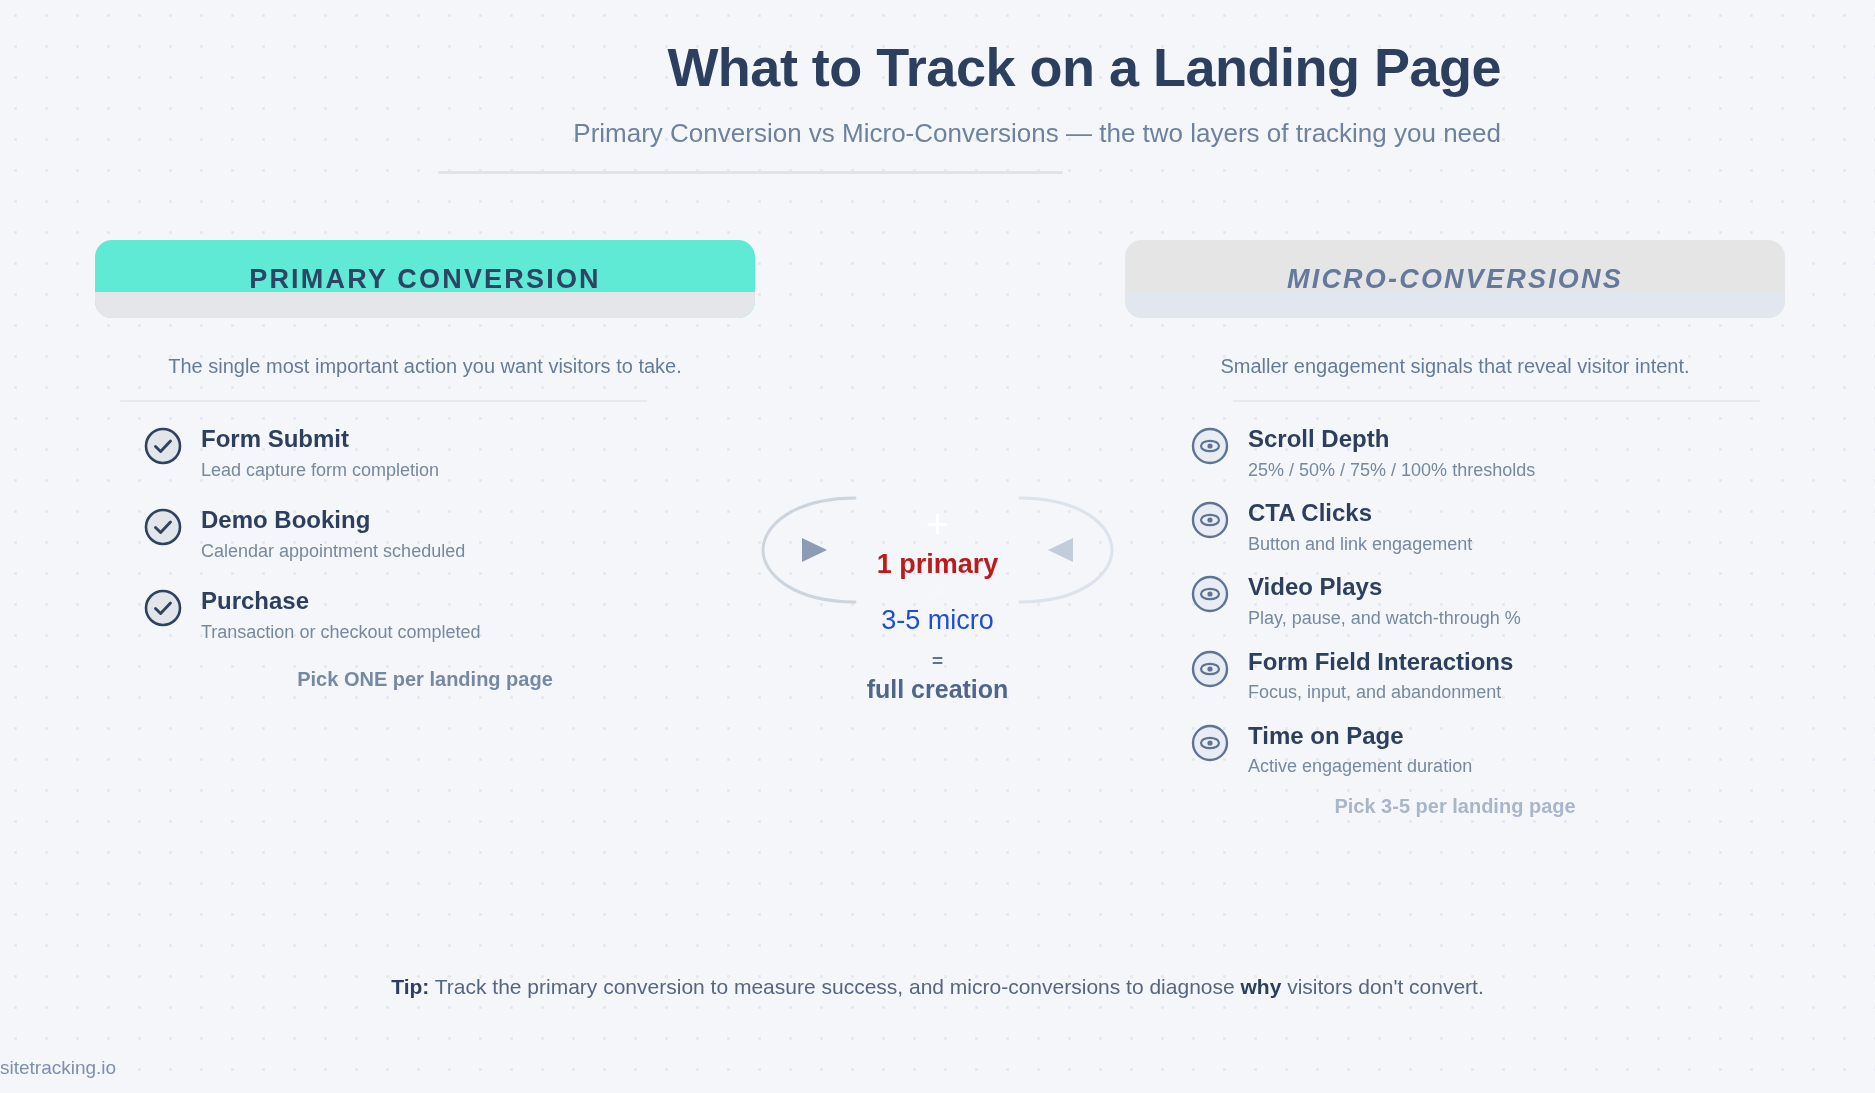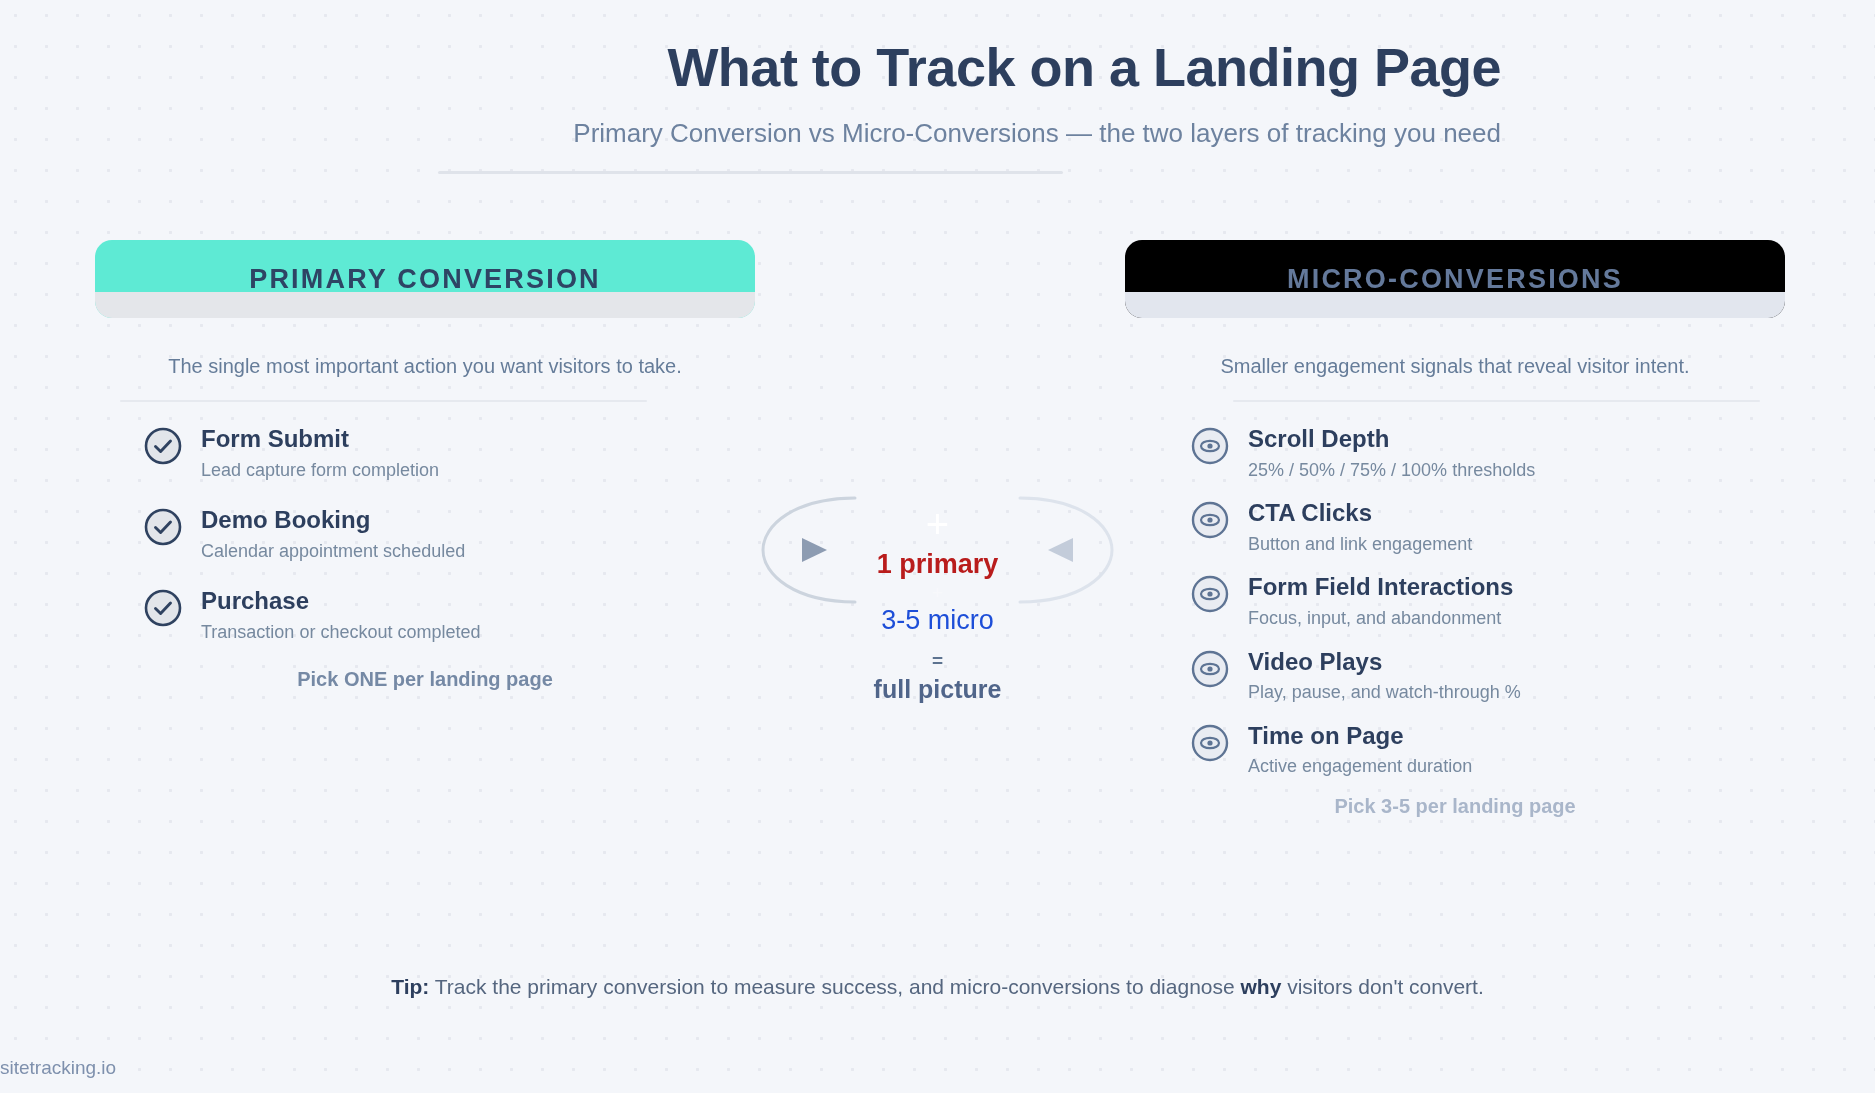--- a/index.html
+++ b/index.html
@@ -36,21 +36,21 @@
   .col { position:absolute; top:0; }
   .col-left  { left:95px;  width:660px; }
   .col-right { left:1125px; width:660px; }
 
   .pill {
     position:relative; height:78px; border-radius:17px;
     display:flex; align-items:center; justify-content:center;
     overflow:hidden;
   }
   .pill-left  { background:#5eead4; }
-  .pill-right { background:#000000; }
+  .pill-right { background:#e5e5e5;font-style:italic; }
   .pill::after {
     content:""; position:absolute; left:0; right:0; bottom:0; height:26px;
   }
   .pill-left::after  { background:#e4e6ea; }
   .pill-right::after { background:#e2e6ee; }
   .pill-label {
     position:relative; z-index:2;
     font-size:27px; font-weight:bold; letter-spacing:2.2px;
   }
   .pill-left .pill-label  { color:#2e4464; }
@@ -234,36 +234,36 @@
 
       <div class="item">
         <span class="icon-wrap">
           <svg viewBox="0 0 40 40">
             <circle cx="20" cy="20" r="17" fill="#e9ecf2" stroke="#5e7494" stroke-width="2.4"></circle>
             <ellipse cx="20" cy="20" rx="9" ry="5.2" fill="none" stroke="#5e7494" stroke-width="2.2"></ellipse>
             <circle cx="20" cy="20" r="2.6" fill="#5e7494"></circle>
           </svg>
         </span>
         <span class="item-text">
+          <span class="item-title">Video Plays</span>
+          <span class="item-desc" style="display:block">Play, pause, and watch-through %</span>
+        </span>
+      </div>
+
+      <div class="item">
+        <span class="icon-wrap">
+          <svg viewBox="0 0 40 40">
+            <circle cx="20" cy="20" r="17" fill="#e9ecf2" stroke="#5e7494" stroke-width="2.4"></circle>
+            <ellipse cx="20" cy="20" rx="9" ry="5.2" fill="none" stroke="#5e7494" stroke-width="2.2"></ellipse>
+            <circle cx="20" cy="20" r="2.6" fill="#5e7494"></circle>
+          </svg>
+        </span>
+        <span class="item-text">
           <span class="item-title">Form Field Interactions</span>
           <span class="item-desc" style="display:block">Focus, input, and abandonment</span>
-        </span>
-      </div>
-
-      <div class="item">
-        <span class="icon-wrap">
-          <svg viewBox="0 0 40 40">
-            <circle cx="20" cy="20" r="17" fill="#e9ecf2" stroke="#5e7494" stroke-width="2.4"></circle>
-            <ellipse cx="20" cy="20" rx="9" ry="5.2" fill="none" stroke="#5e7494" stroke-width="2.2"></ellipse>
-            <circle cx="20" cy="20" r="2.6" fill="#5e7494"></circle>
-          </svg>
-        </span>
-        <span class="item-text">
-          <span class="item-title">Video Plays</span>
-          <span class="item-desc" style="display:block">Play, pause, and watch-through %</span>
         </span>
       </div>
 
       <div class="item">
         <span class="icon-wrap">
           <svg viewBox="0 0 40 40">
             <circle cx="20" cy="20" r="17" fill="#e9ecf2" stroke="#5e7494" stroke-width="2.4"></circle>
             <ellipse cx="20" cy="20" rx="9" ry="5.2" fill="none" stroke="#5e7494" stroke-width="2.2"></ellipse>
             <circle cx="20" cy="20" r="2.6" fill="#5e7494"></circle>
           </svg>
@@ -290,20 +290,20 @@
   </svg>
 
   <div class="center-badge">
     <div class="badge-plus-top">+</div>
     <div class="badge-line1">1 primary</div>
     <div class="badge-plus-mid">+</div>
     <div class="badge-line2">3-5 micro</div>
   </div>
 
   <div class="center-eq">=</div>
-  <div class="center-result">full picture</div>
+  <div class="center-result">full creation</div>
 </div>
 
 <div class="tip-row">
   <b>Tip:</b><span> Track the primary conversion to measure success, and micro-conversions to diagnose </span><b>why</b><span> visitors don't convert.</span>
 </div>
 
 <div class="brand">sitetracking.io</div>
 
 </body></html>

